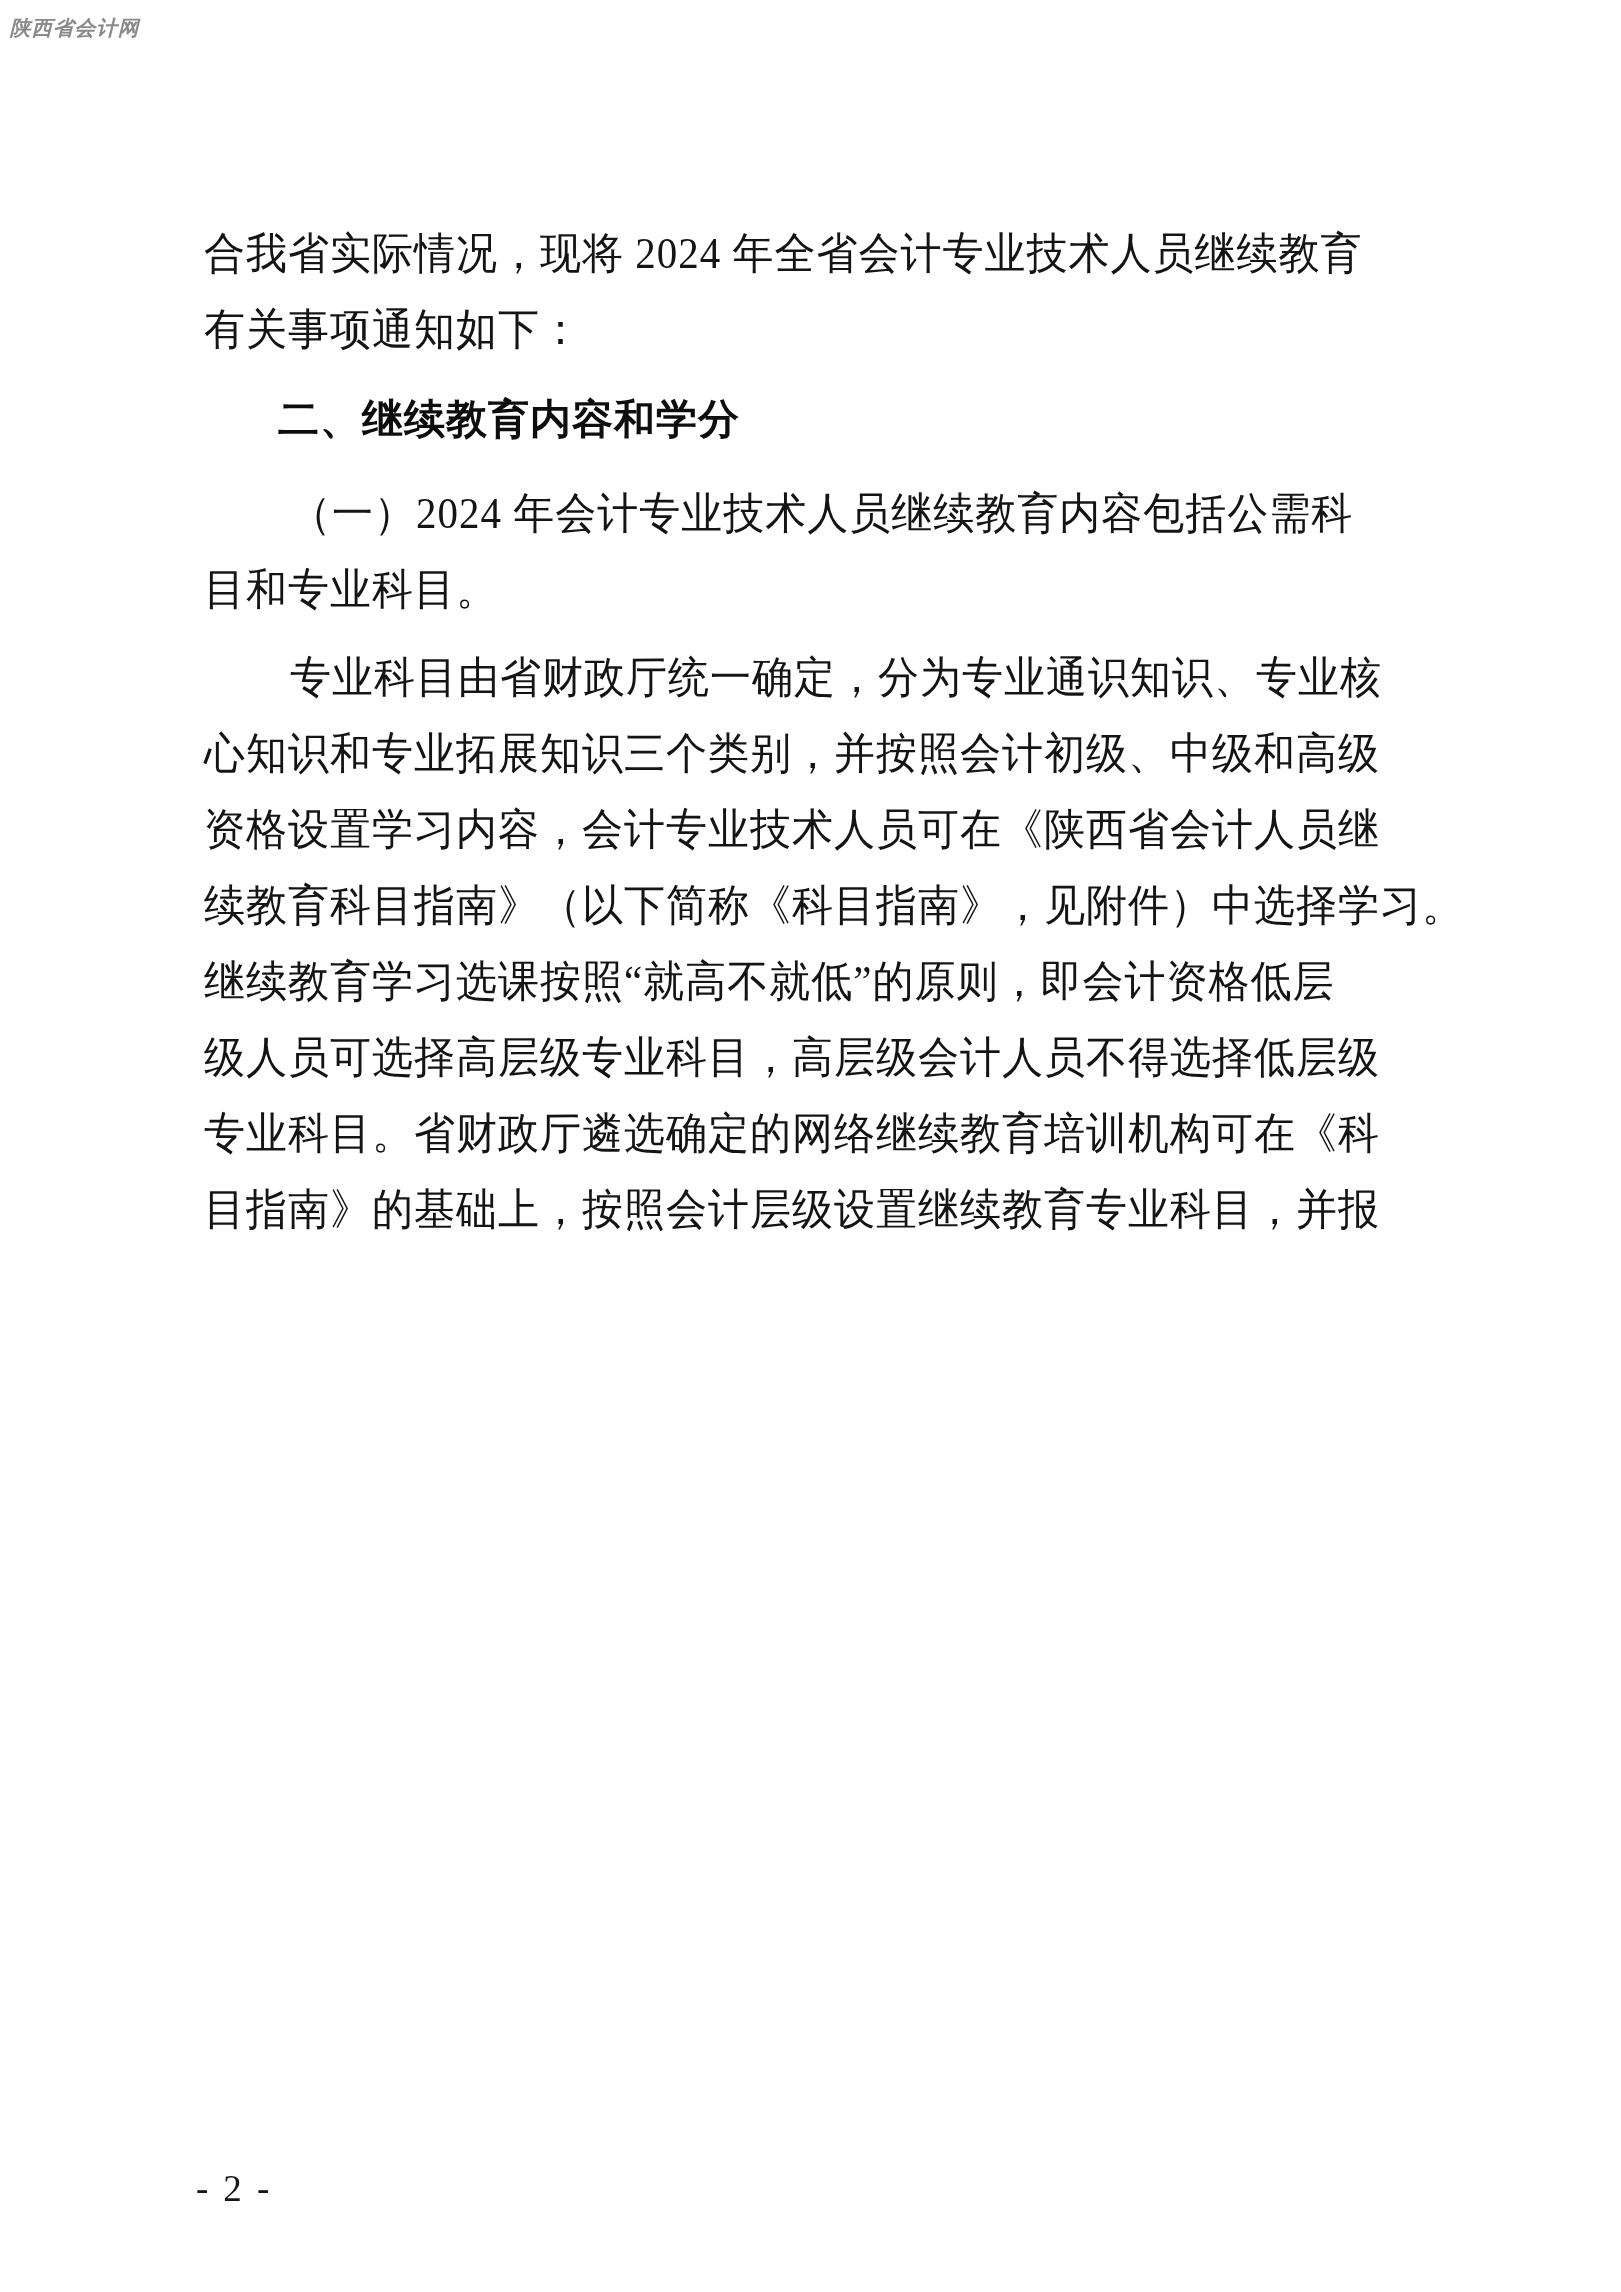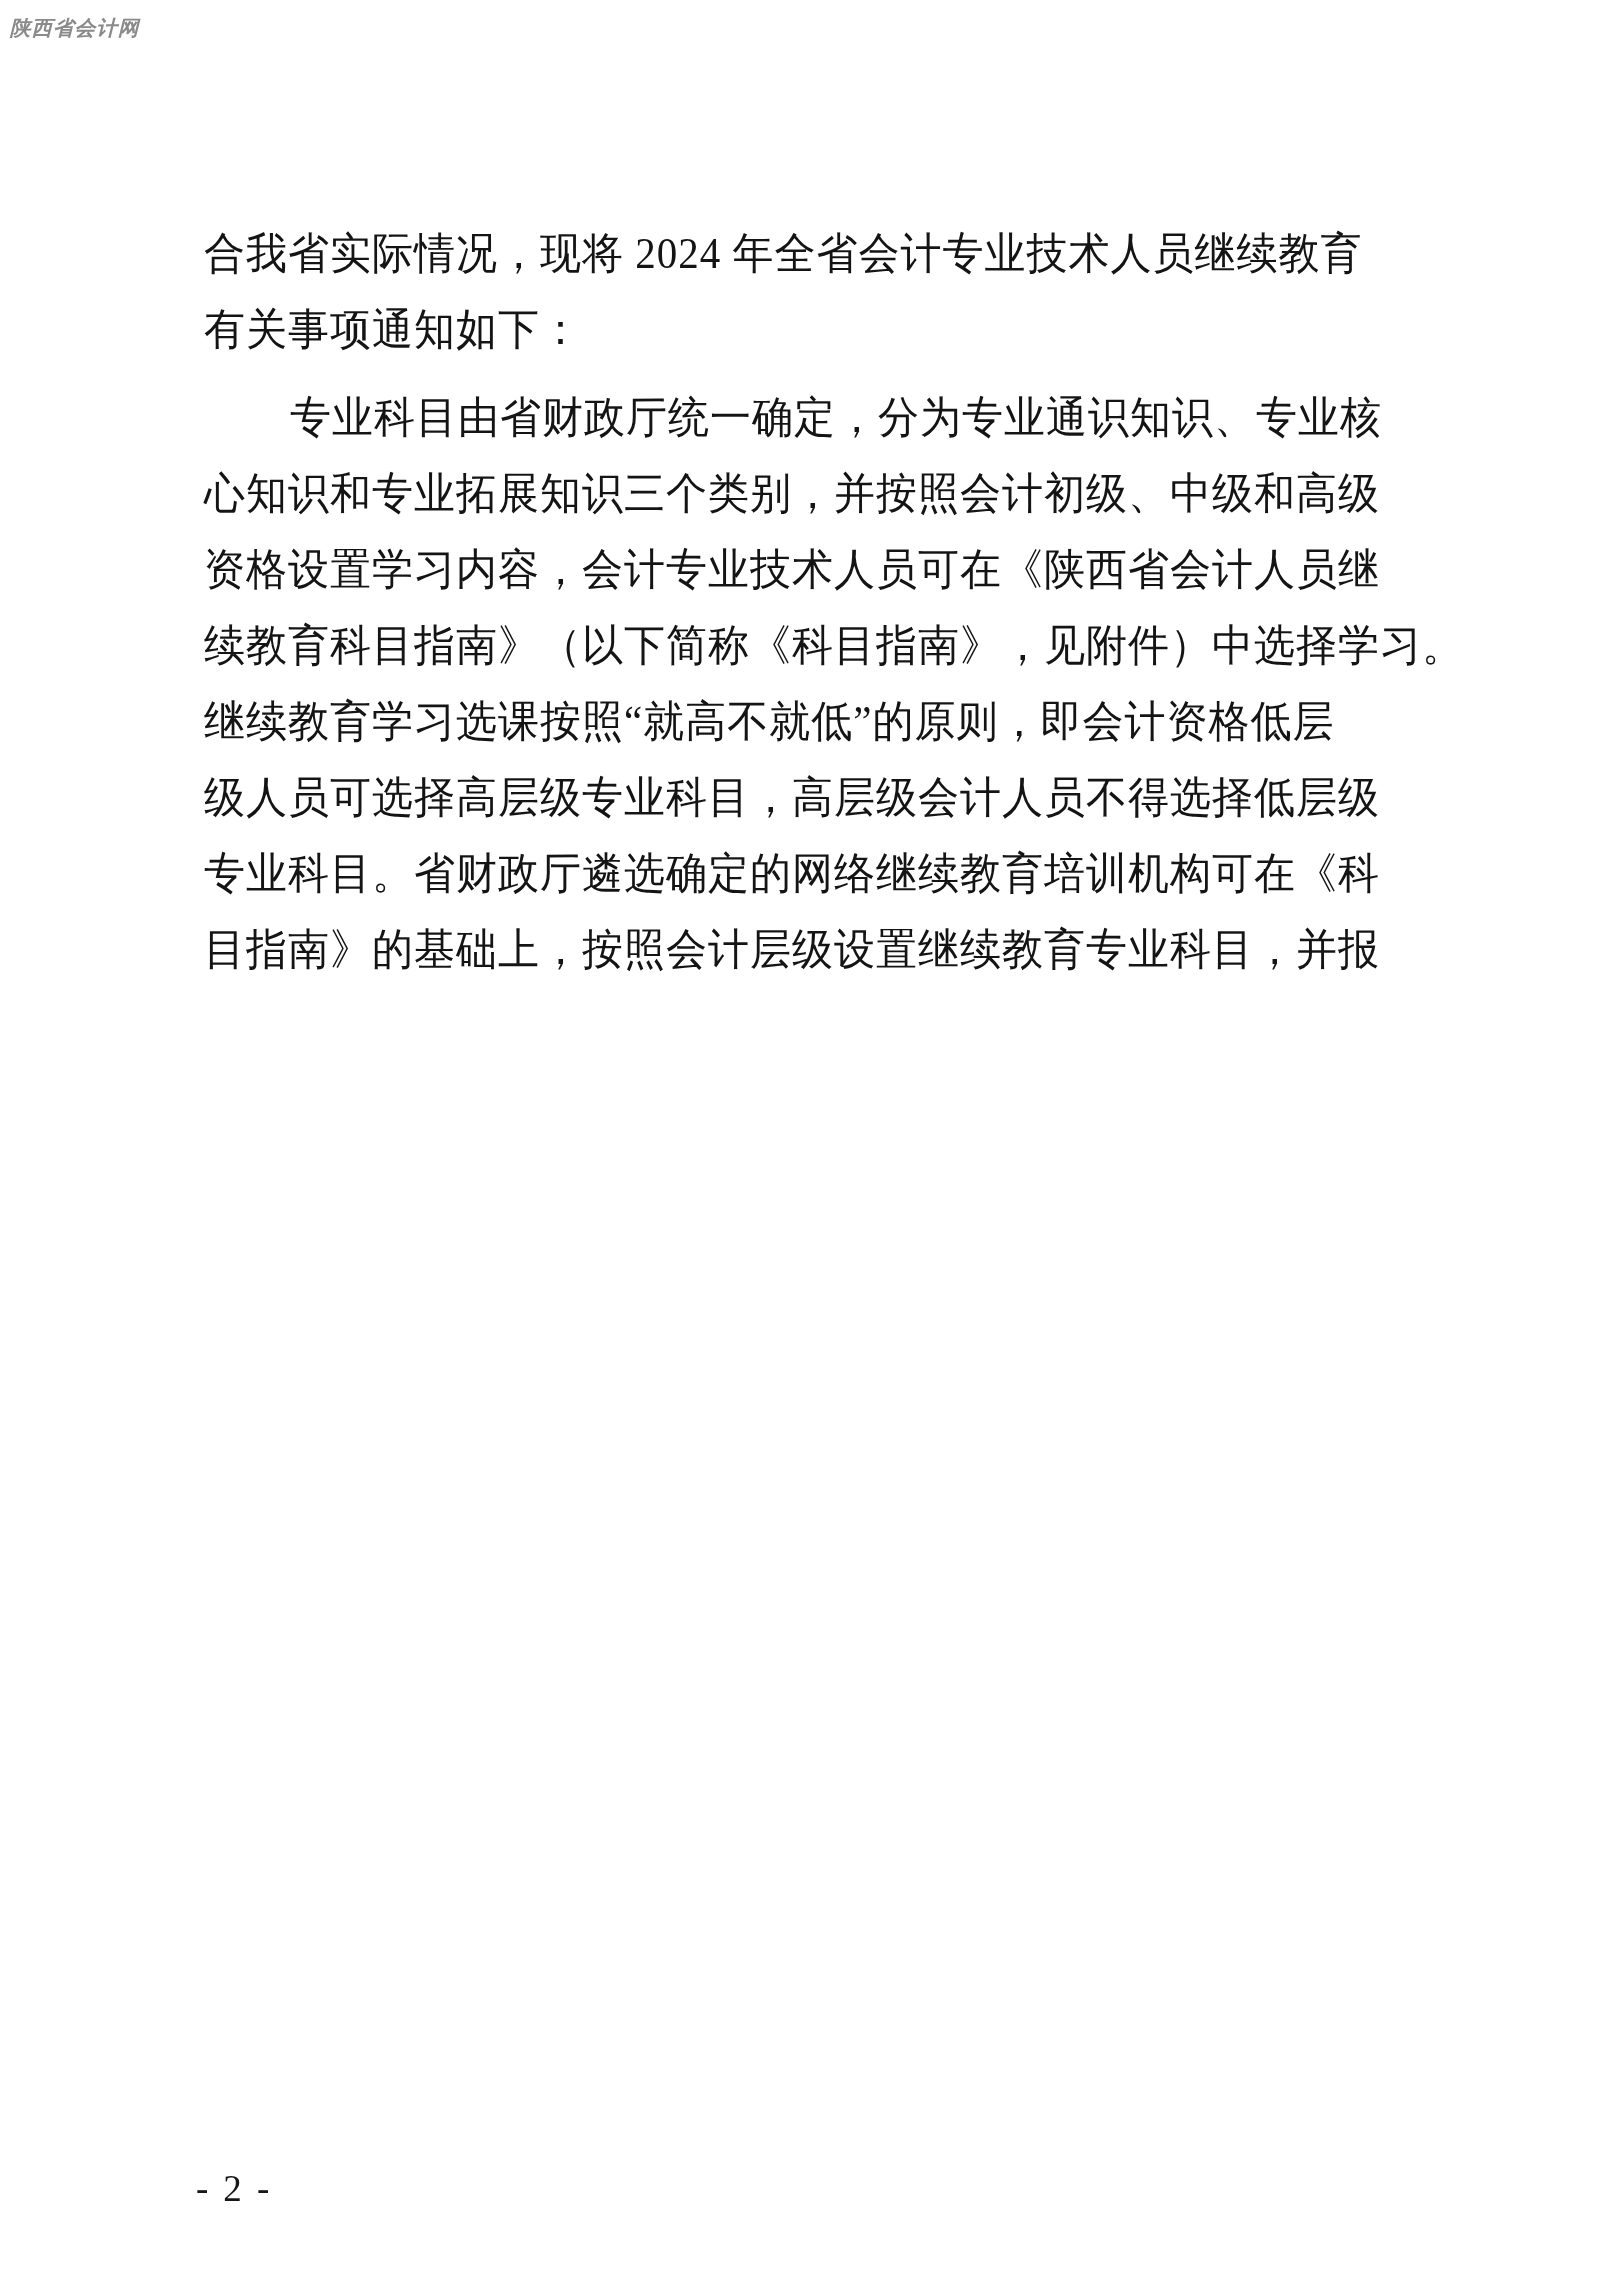--- a/index.html
+++ b/index.html
@@ -89,21 +89,26 @@
 
   <div class="content">
 
     <div class="para">
       <div class="line">合我省实际情况，现将 2024 年全省会计专业技术人员继续教育</div>
       <div class="line">有关事项通知如下：</div>
     </div>
 
 
 
+    <div class="heading gap-before">二、继续教育内容和学分</div>
 
+    <div class="para">
+      <div class="line indent">（一）2024 年会计专业技术人员继续教育内容包括公需科</div>
+      <div class="line">目和专业科目。</div>
+    </div>
 
 
     <div class="para">
       <div class="line indent">专业科目由省财政厅统一确定，分为专业通识知识、专业核</div>
       <div class="line">心知识和专业拓展知识三个类别，并按照会计初级、中级和高级</div>
       <div class="line">资格设置学习内容，会计专业技术人员可在《陕西省会计人员继</div>
       <div class="line">续教育科目指南》（以下简称《科目指南》，见附件）中选择学习。</div>
       <div class="line">继续教育学习选课按照“就高不就低”的原则，即会计资格低层</div>
       <div class="line">级人员可选择高层级专业科目，高层级会计人员不得选择低层级</div>
       <div class="line">专业科目。省财政厅遴选确定的网络继续教育培训机构可在《科</div>

